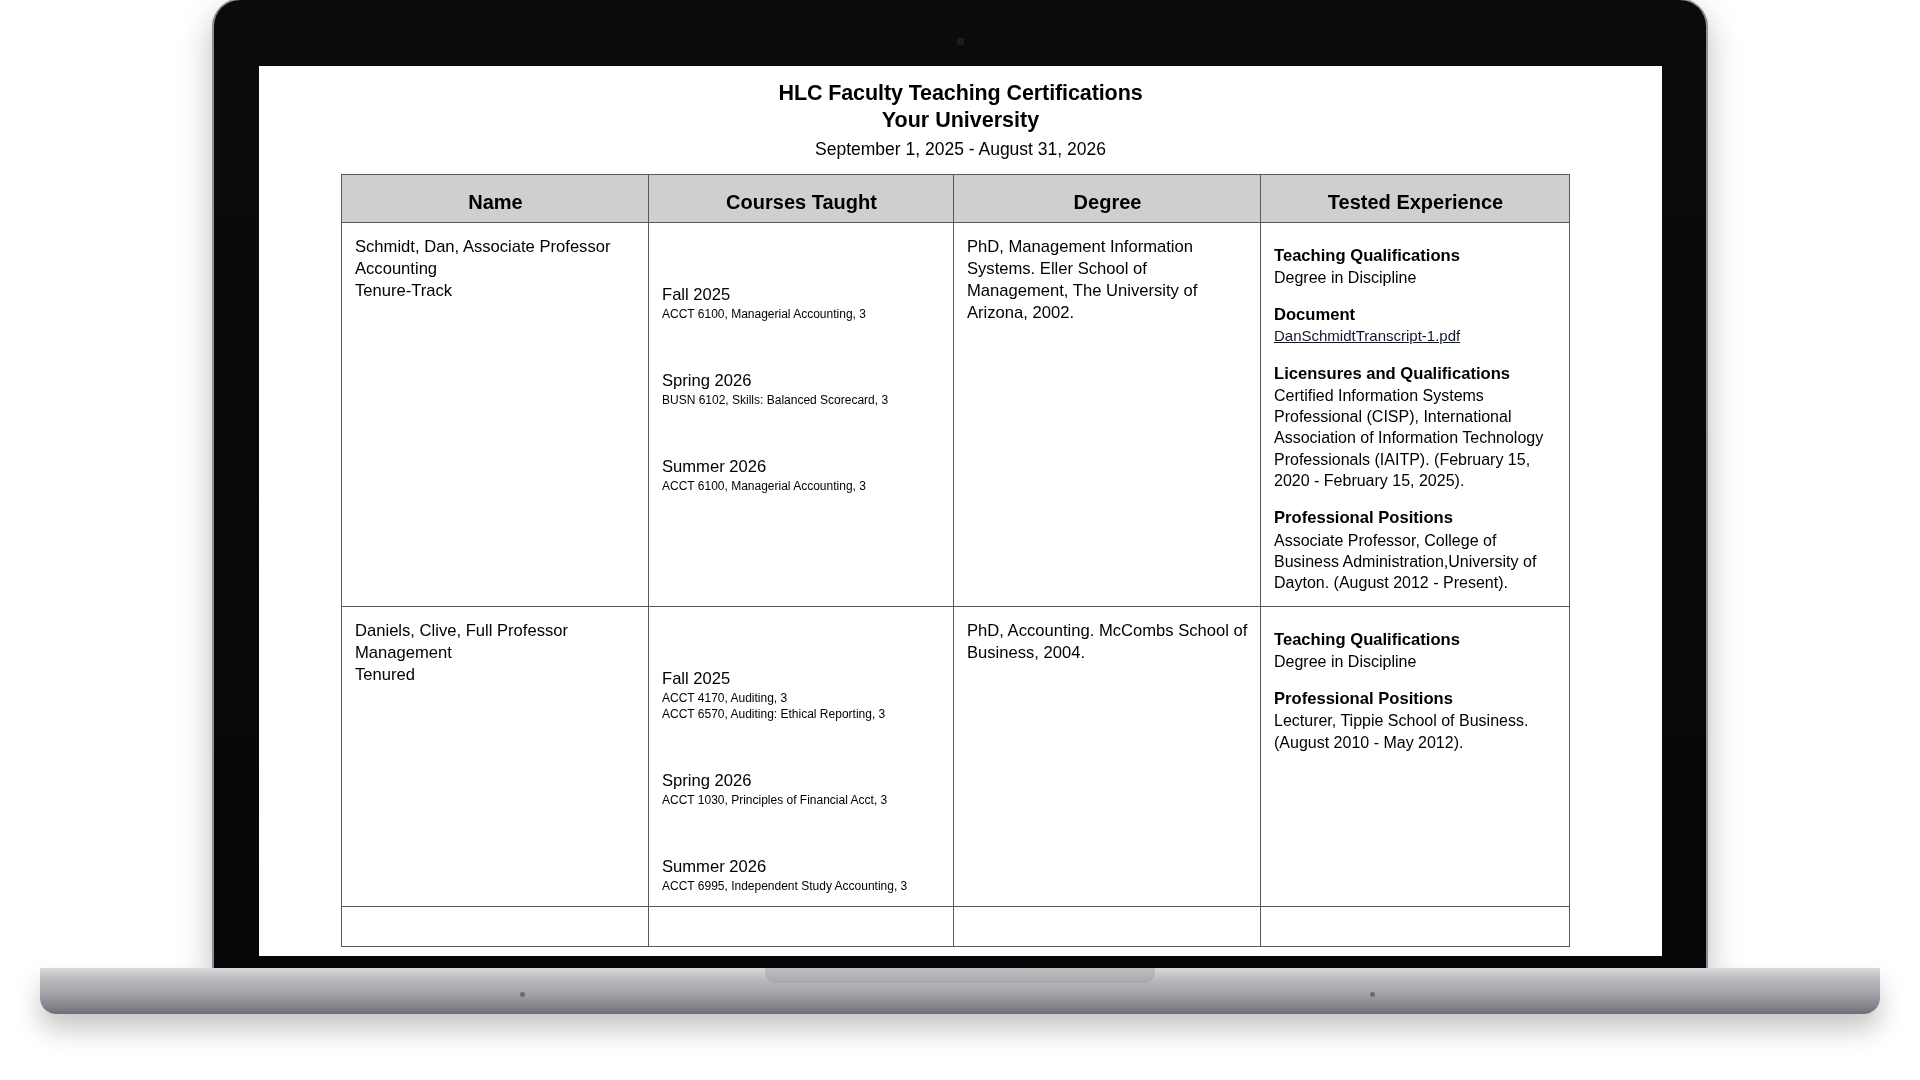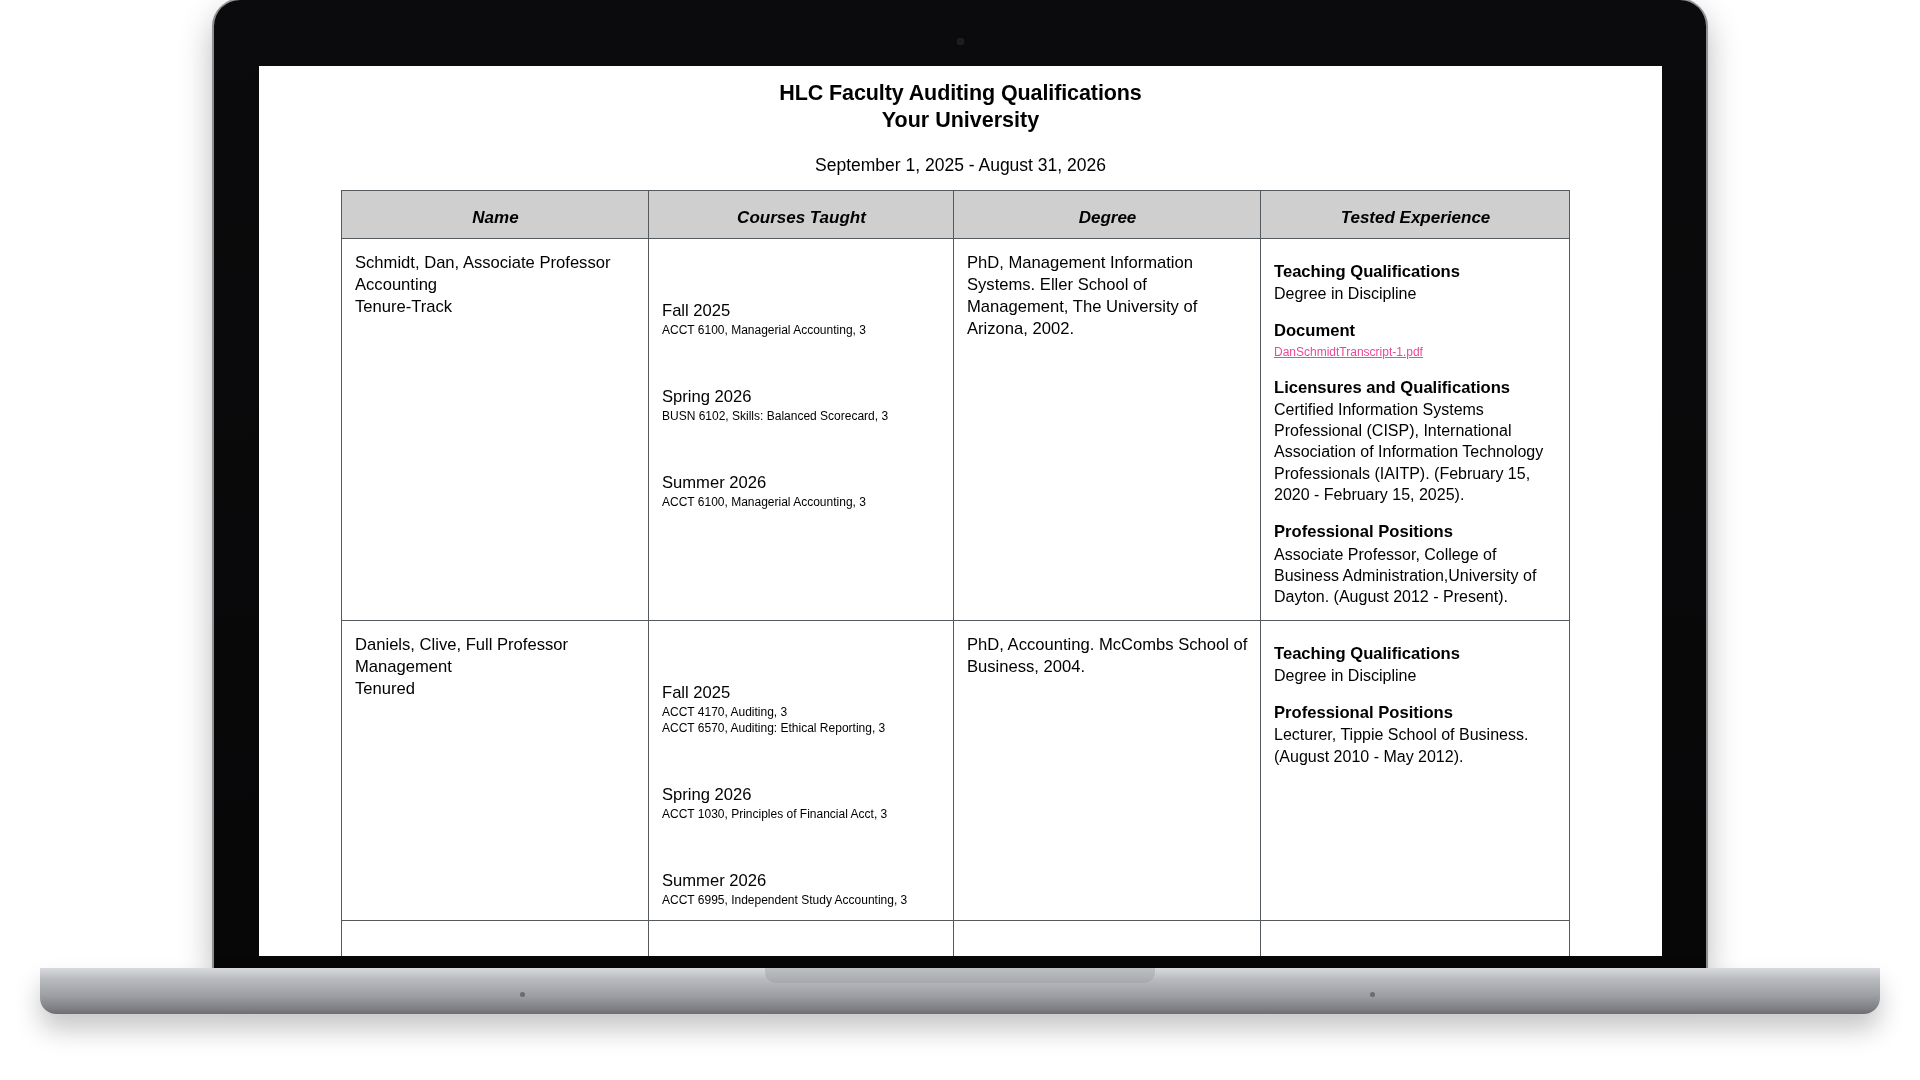--- a/index.html
+++ b/index.html
@@ -102,21 +102,21 @@
     letter-spacing: -0.1px;
   }
   .doc-title-line2 {
     font-size: 21.5px;
     font-weight: bold;
     line-height: 1.27;
   }
   .doc-daterange {
     font-size: 17.5px;
     line-height: 1.5;
-    margin-top: 17px;
+    margin-top: 1px;
   }
 
   .college-label {
     margin-top: 28px;
     margin-left: 32px;
     font-size: 19.5px;
     font-weight: bold;
     letter-spacing: -0.1px;
   }
 
@@ -129,27 +129,26 @@
   }
   table.faculty-table th,
   table.faculty-table td {
     border: 1px solid #555a5e;
     vertical-align: top;
     padding: 13px 12px 12px 13px;
   }
   table.faculty-table thead th {
     background: #cfcfcf;
     text-align: center;
-    font-size: 17px;
+    font-size: 20px;
     font-weight: bold;
     padding-top: 14px;
     padding-bottom: 6px;
     height: 48px;
     vertical-align: middle;
-    font-style: italic;
   }
 
   col.c-name  { width: 307px; }
   col.c-crs   { width: 305px; }
   col.c-deg   { width: 307px; }
   col.c-exp   { width: 309px; }
 
   .cell-text {
     font-size: 16.6px;
     line-height: 1.335;
@@ -177,42 +176,42 @@
     font-weight: bold;
     line-height: 1.335;
     margin-top: 9px;
   }
   .exp-body {
     font-size: 16px;
     line-height: 1.335;
     white-space: pre-wrap;
   }
   a.doc-link {
-    font-size: 12px;
-    line-height: 1.335;
-    color: #ec4899;
+    font-size: 15px;
+    line-height: 1.335;
+    color: #0f172a;
   }
 
   
   tr.partial-row td { height: 40px; }
 </style>
 </head>
 <body>
 
 <div id="scene">
 
   <div id="laptop-lid">
     <div id="laptop-camera"></div>
   </div>
 
   <div id="screen">
     <div id="document">
 
       <div class="doc-title-block">
-        <div class="doc-title-line1">HLC Faculty Auditing Qualifications</div>
+        <div class="doc-title-line1">HLC Faculty Teaching Certifications</div>
         <div class="doc-title-line2">Your University</div>
         <div class="doc-daterange">September 1, 2025 - August 31, 2026</div>
       </div>
 
 
       <table class="faculty-table">
         <colgroup>
           <col class="c-name">
             <col class="c-crs">
             <col class="c-deg">

